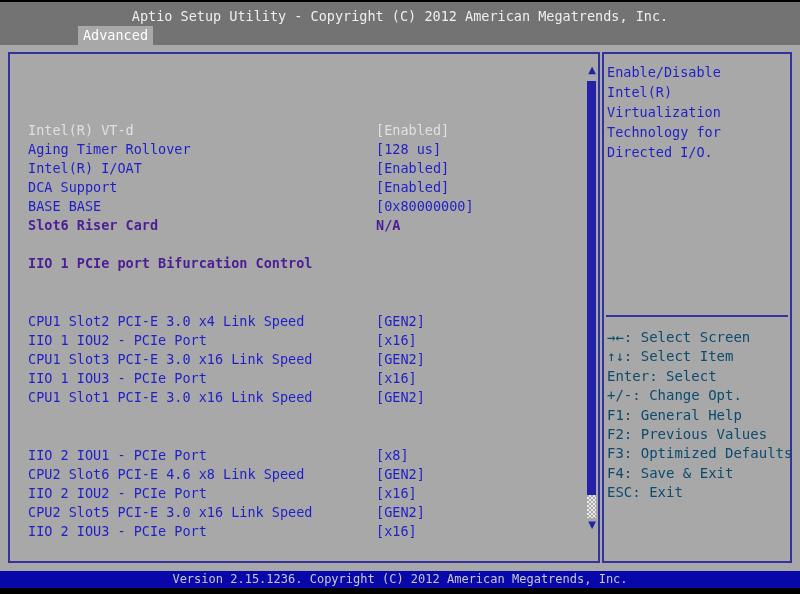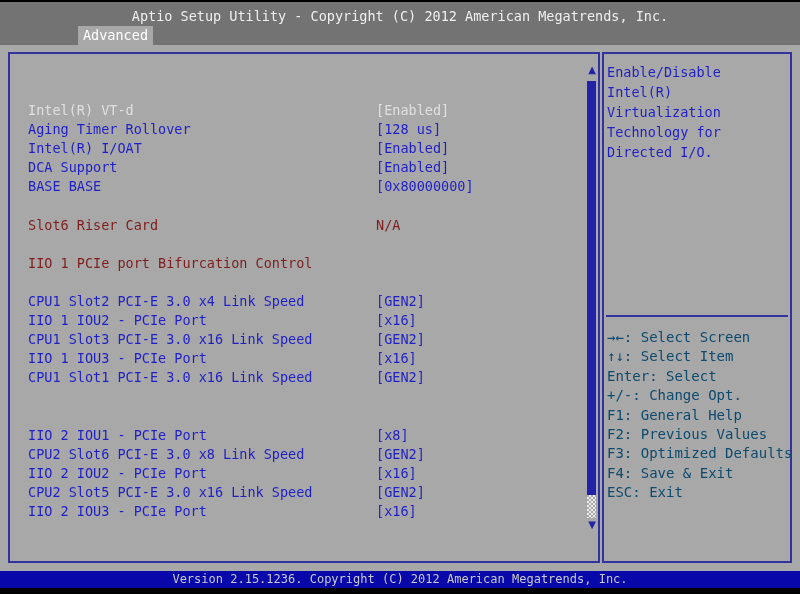--- a/index.html
+++ b/index.html
@@ -24,22 +24,22 @@
     position:absolute;top:52px;height:511px;border:2px solid #3333a0;
     box-sizing:border-box;background:#a8a8a8;
   }
   .left-panel{left:8px;width:592px;}
   .right-panel{left:602px;width:190px;padding-left:8px;}
 
   .rows{position:absolute;top:48px;left:0;right:14px;}
   .row{position:relative;height:19.1px;font-size:13.5px;white-space:pre;}
   .row .label{position:absolute;left:18px;top:0;}
   .row .value{position:absolute;left:366px;top:0;}
-  .row.item .label,.row.item .value{color:#1f1fc8;}
-  .row.info .label,.row.info .value{color:#7f1d1d;}
+  .row.item .label,.row.item .value{color:#1f1fc8;margin-top:20px;}
+  .row.info .label,.row.info .value{color:#4c1d95;font-weight:bold;}
   .row.selected .label,.row.selected .value{color:#e0e0e0;}
 
   .scrollbar{position:absolute;top:0;bottom:0;right:0;width:12px;}
   .sb-arrow{
     position:absolute;left:0;width:12px;text-align:center;
     color:#2222a8;font-size:10px;line-height:14px;height:14px;cursor:default;
     font-family:"DejaVu Sans", sans-serif;
   }
   .sb-up{top:9px;}
   .sb-down{top:464px;}
@@ -91,21 +91,21 @@
         <div class="row info"><span class="label">IIO 1 PCIe port Bifurcation Control</span></div>
         <div class="row blank"></div>
         <div class="row item"><span class="label">CPU1 Slot2 PCI-E 3.0 x4 Link Speed</span><span class="value">[GEN2]</span></div>
         <div class="row item"><span class="label">IIO 1 IOU2 - PCIe Port</span><span class="value">[x16]</span></div>
         <div class="row item"><span class="label">CPU1 Slot3 PCI-E 3.0 x16 Link Speed</span><span class="value">[GEN2]</span></div>
         <div class="row item"><span class="label">IIO 1 IOU3 - PCIe Port</span><span class="value">[x16]</span></div>
         <div class="row item"><span class="label">CPU1 Slot1 PCI-E 3.0 x16 Link Speed</span><span class="value">[GEN2]</span></div>
         <div class="row blank"></div>
         <div class="row blank"></div>
         <div class="row item"><span class="label">IIO 2 IOU1 - PCIe Port</span><span class="value">[x8]</span></div>
-        <div class="row item"><span class="label">CPU2 Slot6 PCI-E 3.0 x8 Link Speed</span><span class="value">[GEN2]</span></div>
+        <div class="row item"><span class="label">CPU2 Slot6 PCI-E 4.6 x8 Link Speed</span><span class="value">[GEN2]</span></div>
         <div class="row item"><span class="label">IIO 2 IOU2 - PCIe Port</span><span class="value">[x16]</span></div>
         <div class="row item"><span class="label">CPU2 Slot5 PCI-E 3.0 x16 Link Speed</span><span class="value">[GEN2]</span></div>
         <div class="row item"><span class="label">IIO 2 IOU3 - PCIe Port</span><span class="value">[x16]</span></div>
       </div>
     <div class="scrollbar">
       <div class="sb-arrow sb-up">▲</div>
       <div class="sb-thumb"></div>
       <div class="sb-track"></div>
       <div class="sb-arrow sb-down">▼</div>
     </div>

